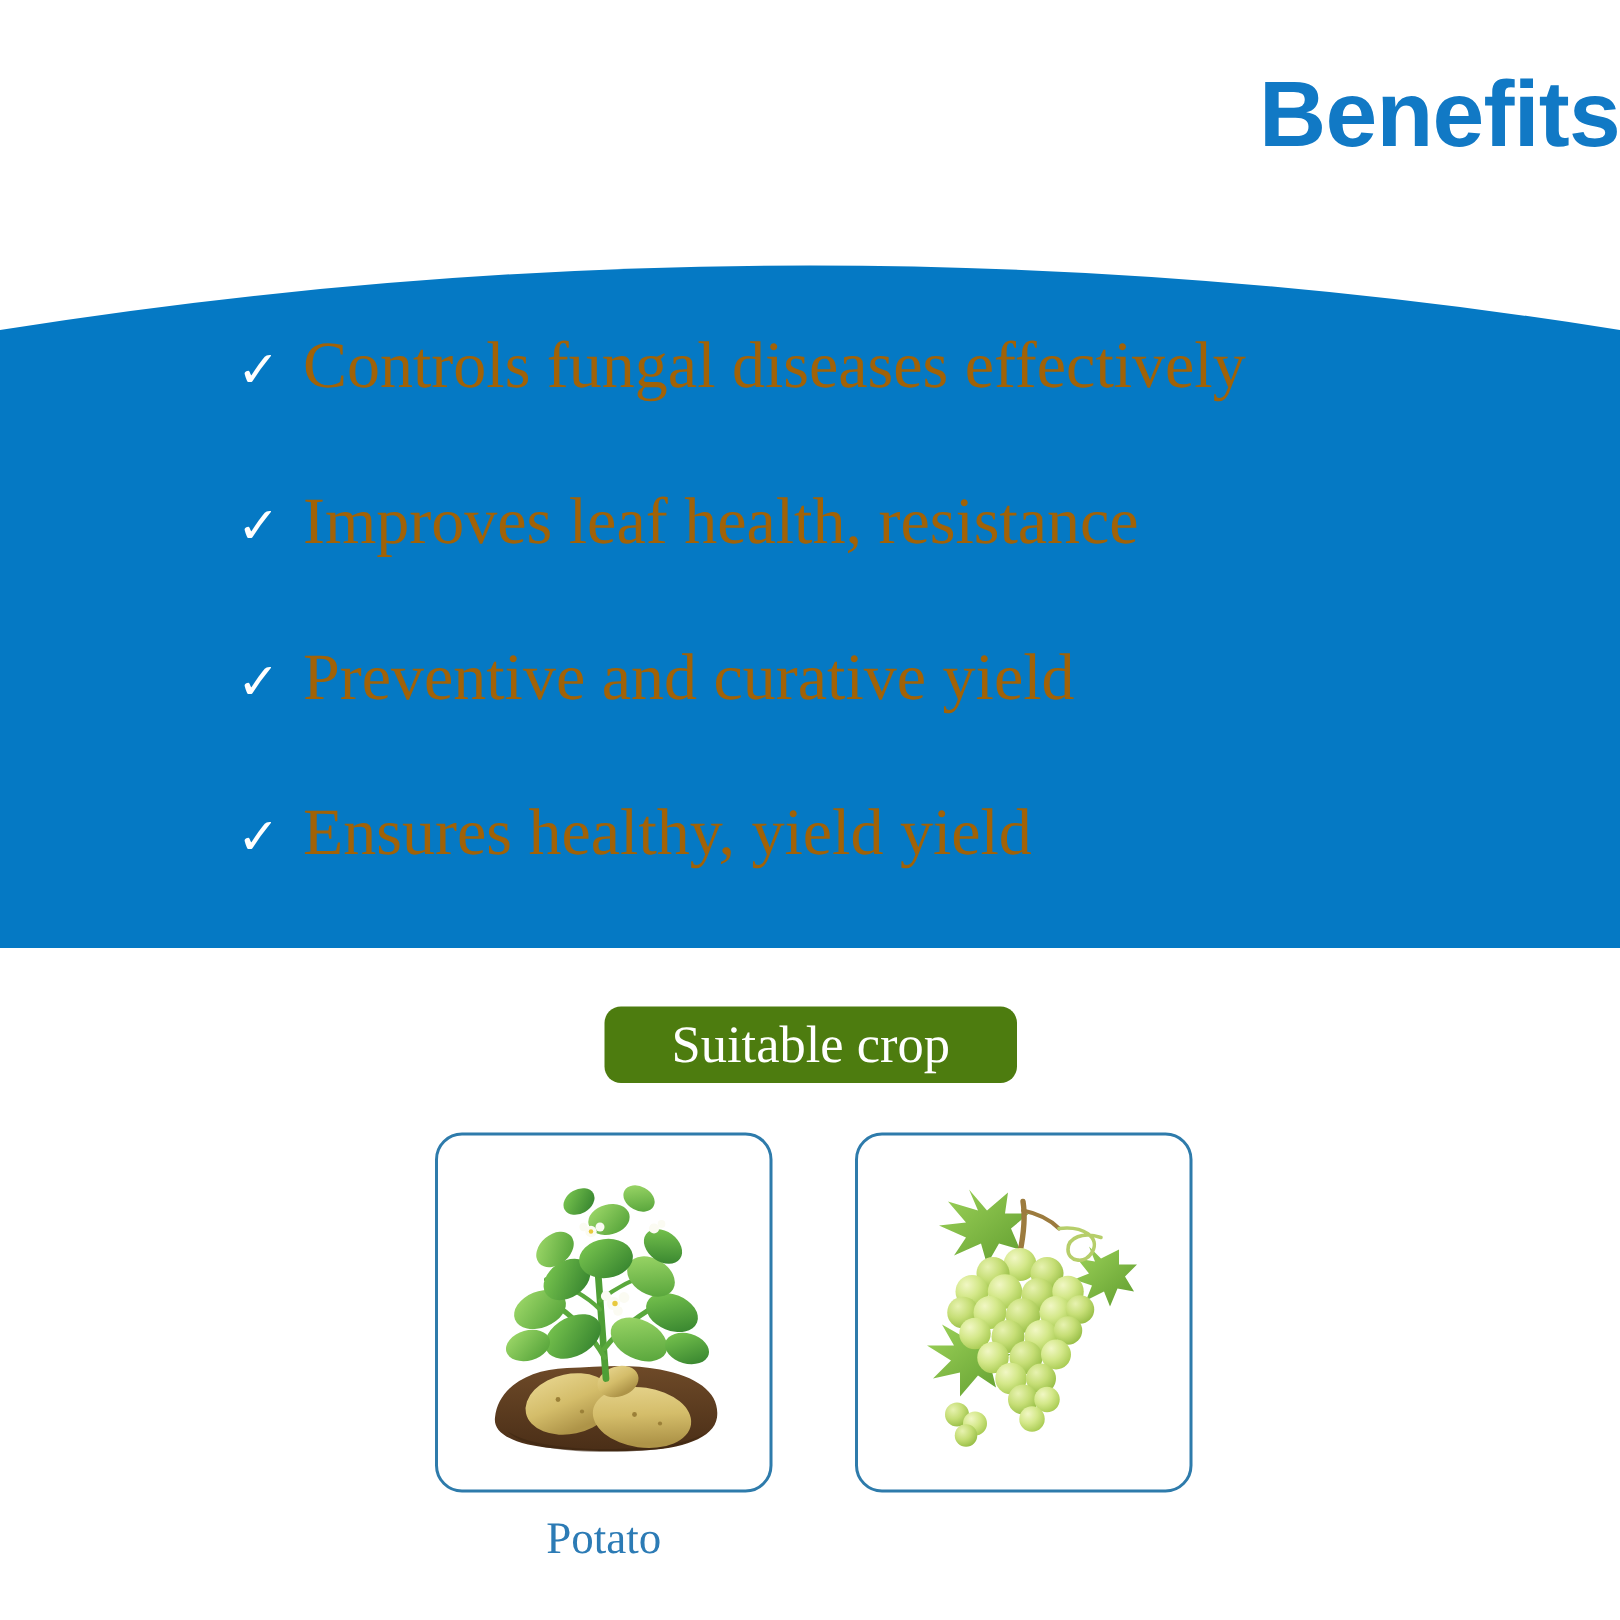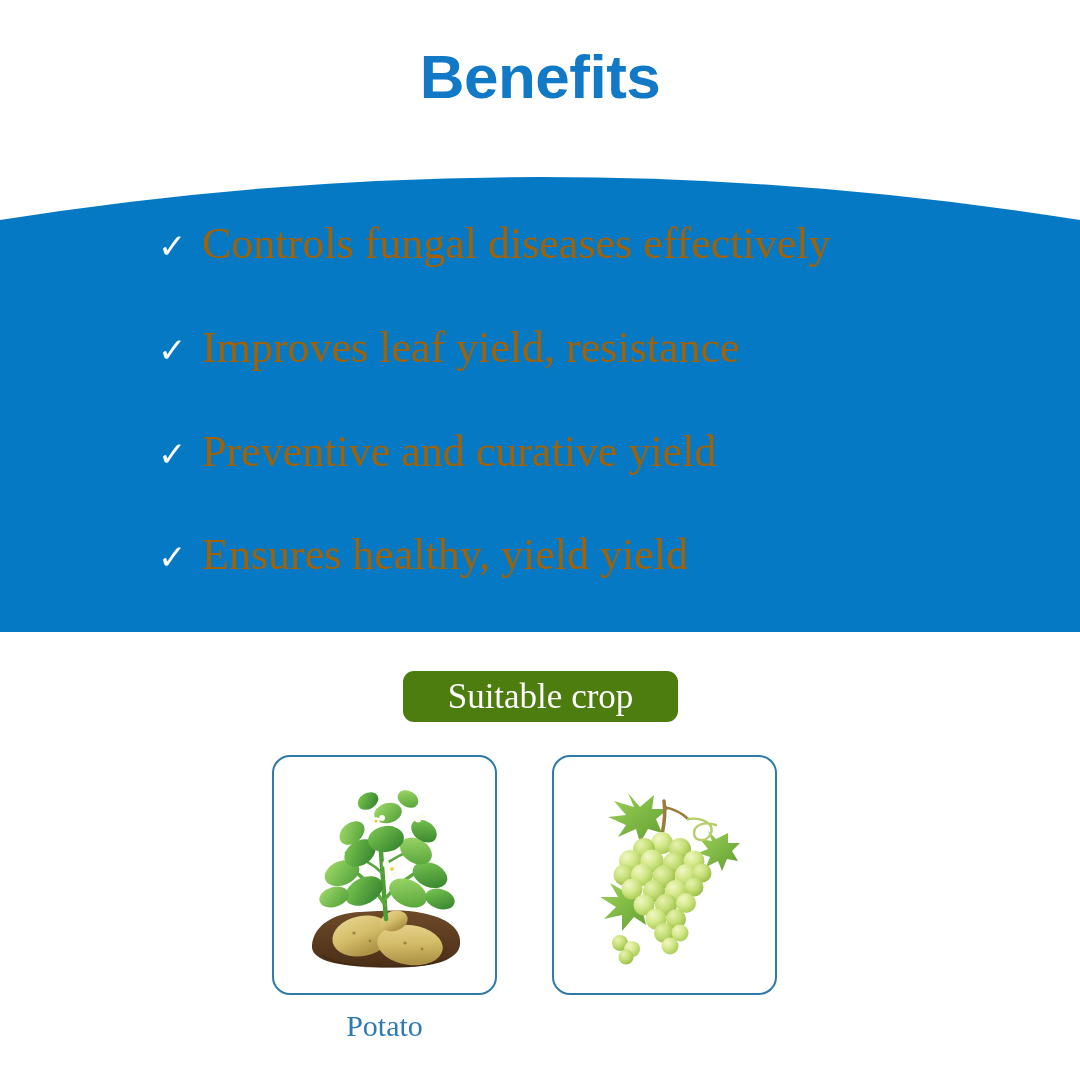--- a/index.html
+++ b/index.html
@@ -22,21 +22,21 @@
     height: 1080px;
     background: #ffffff;
   }
 
   
   .title {
     position: absolute;
     top: 46px;
     left: 0;
     width: 1080px;
-    text-align: center;
+    text-align: right;
     font-family: "Liberation Sans", "DejaVu Sans", sans-serif;
     font-weight: bold;
     font-size: 62px;
     line-height: 1;
     letter-spacing: -0.5px;
     color: #1179C5;
   }
 
   
   .banner-wrap {
@@ -107,21 +107,21 @@
     color: #ffffff;
     font-family: "Liberation Serif", "DejaVu Serif", serif;
     font-size: 35px;
     line-height: 1;
   }
 
   
   .crops {
     position: absolute;
     top: 755px;
-    left: 272px;
+    left: 290px;
     width: 525px;
     height: 300px;
   }
   .crop-card-wrap {
     position: absolute;
     top: 0;
     width: 225px;
   }
   .crop-card-wrap.c0 { left: 0px; }
   .crop-card-wrap.c1 { left: 280px; }
@@ -168,21 +168,21 @@
 
   <ul class="benefits">
 
     <li class="benefit-row r0">
       <span class="check-icon">✓</span>
       <span class="benefit-text">Controls fungal diseases effectively</span>
     </li>
 
     <li class="benefit-row r1">
       <span class="check-icon">✓</span>
-      <span class="benefit-text">Improves leaf yield, resistance</span>
+      <span class="benefit-text">Improves leaf health, resistance</span>
     </li>
 
     <li class="benefit-row r2">
       <span class="check-icon">✓</span>
       <span class="benefit-text">Preventive and curative yield</span>
     </li>
 
     <li class="benefit-row r3">
       <span class="check-icon">✓</span>
       <span class="benefit-text">Ensures healthy, yield yield</span>

